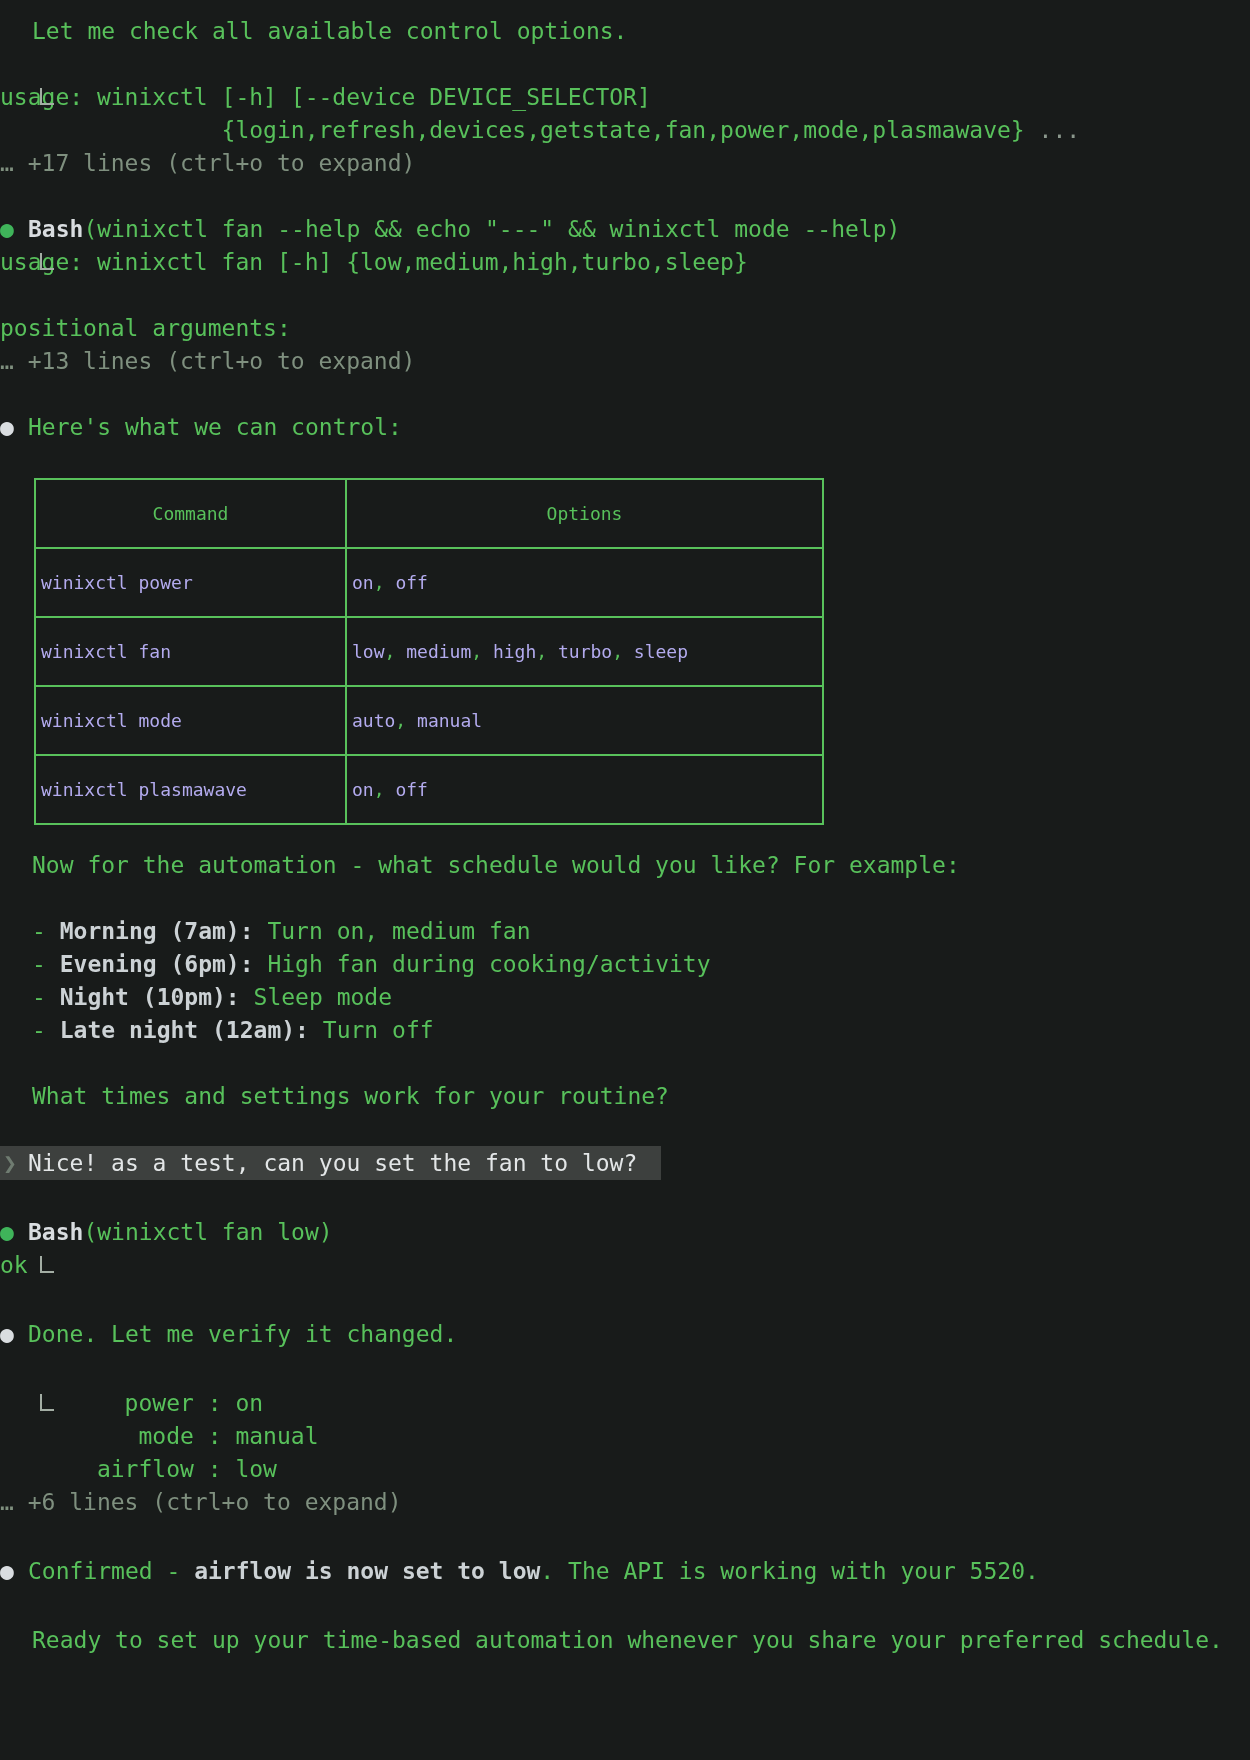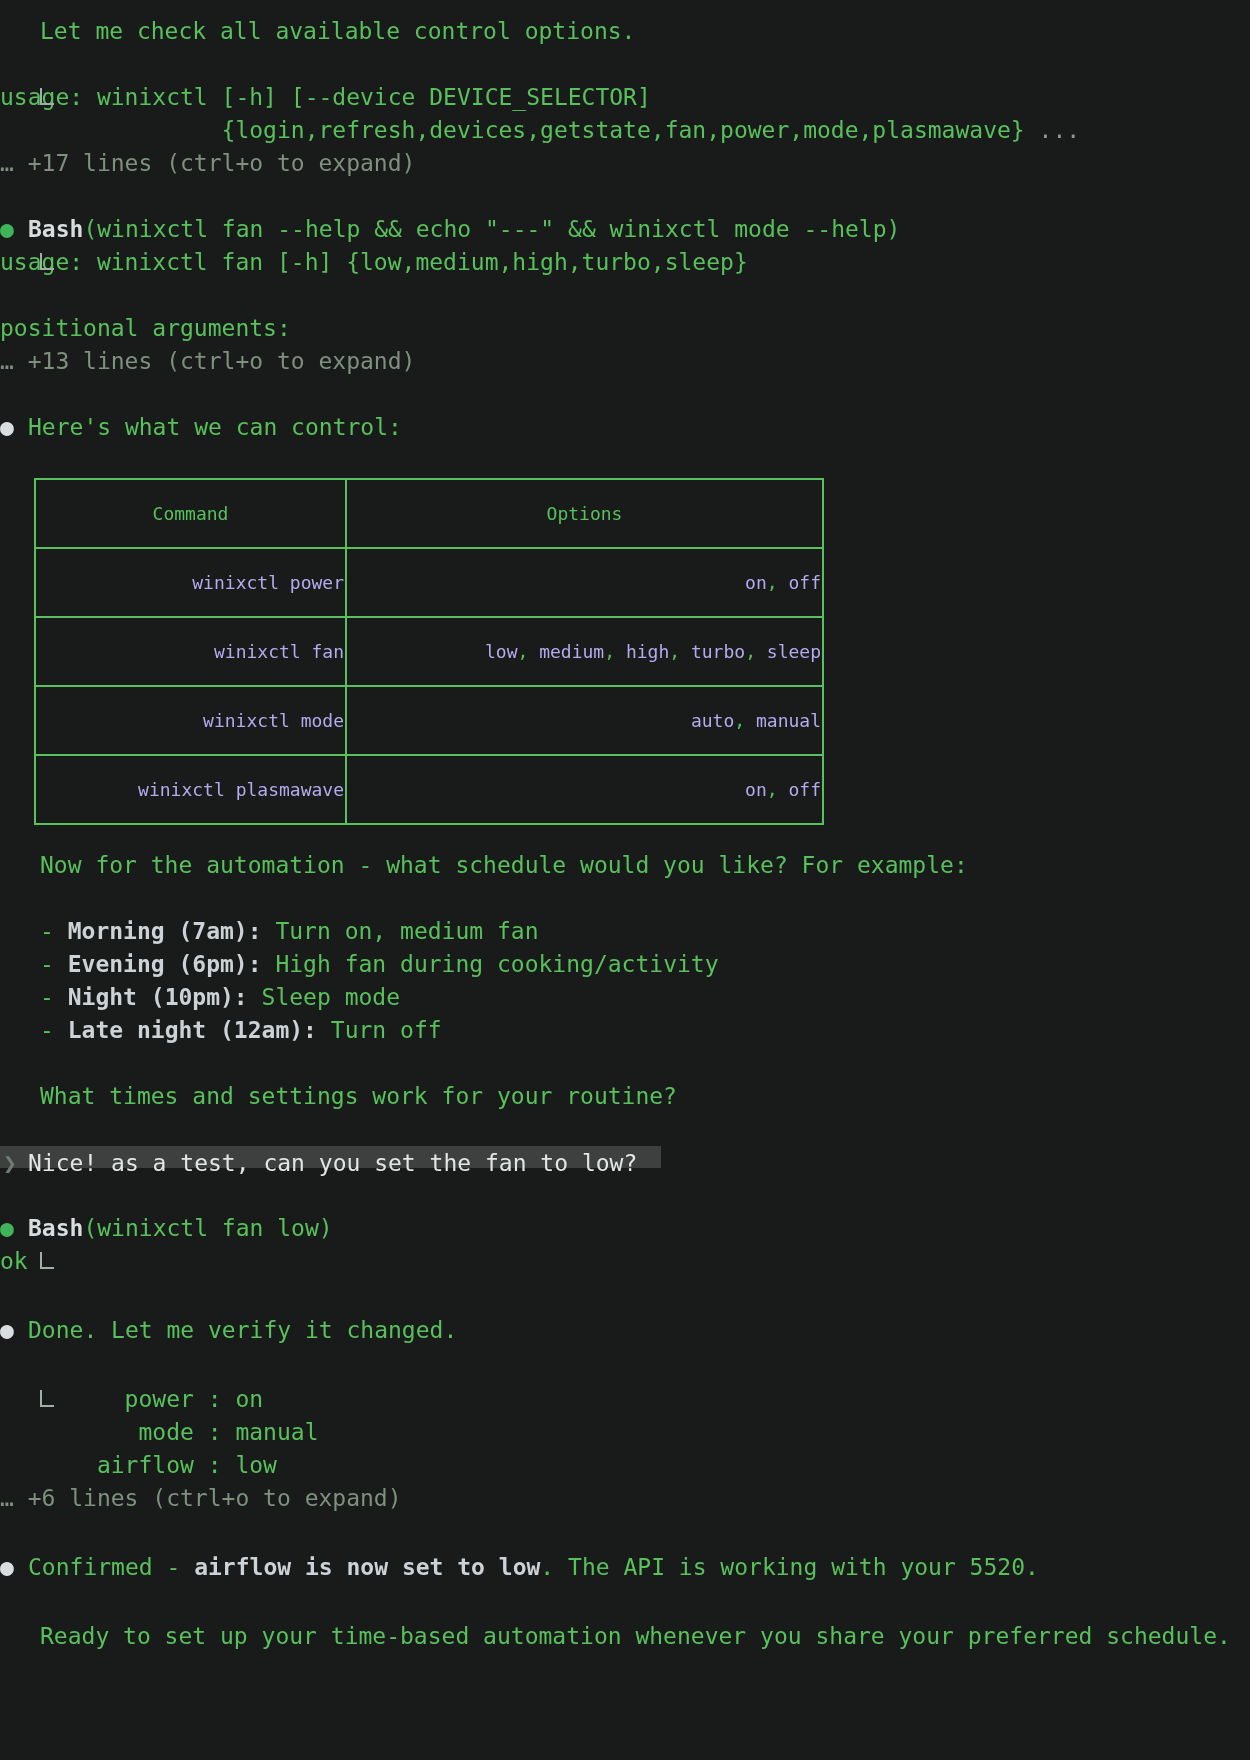--- a/index.html
+++ b/index.html
@@ -10,21 +10,21 @@
   html,body{margin:0;padding:0}
   body{
     width:1250px;height:1760px;box-sizing:border-box;
     background:var(--bg);
     padding-top:15px;
     font-family:"DejaVu Sans Mono","Liberation Mono",monospace;
     font-size:23px;
     overflow:hidden;
   }
   .line{height:33px;line-height:33px;white-space:pre}
-  .ind{padding-left:40px}
+  .ind{padding-left:32px}
   .bullet{display:inline-block;width:28px}
   .c-green{color:var(--green)}
   .c-bgreen{color:var(--bgreen)}
   .c-bwhite{color:var(--bwhite)}
   .c-white{color:var(--white)}
   .c-purple{color:var(--purple)}
   .c-hint{color:var(--hint)}
   .c-dim{color:var(--dim)}
   .seg-b{font-weight:bold}
   .mt33{margin-top:33px}
@@ -36,26 +36,26 @@
   }
   table.ctl{
     margin:34px 0 0 34px;border-collapse:collapse;table-layout:fixed;
     width:788px;
   }
   table.ctl th,table.ctl td{
     border:2px solid var(--green);height:65px;white-space:pre;
     font-size:18px;font-weight:normal;
   }
   table.ctl th{color:var(--green);text-align:center}
-  table.ctl td{padding-left:28px;text-align:right}
+  table.ctl td{padding-left:5px;text-align:left}
   col.c1{width:311px} col.c2{width:477px}
   .now{margin-top:24px}
   .userline{
     margin-top:33px;display:inline-block;background:var(--inputbg);
-    height:22px;line-height:34px;padding-right:24px;white-space:pre;
+    height:34px;line-height:34px;padding-right:24px;white-space:pre;
   }
   .chev{display:inline-block;width:28px;padding-left:3px;box-sizing:border-box;color:var(--chev)}
   .utext{color:var(--input)}
 </style>
 </head>
 <body>
 
 <div class="line ind"><span><span class="c-green">Let me check all available control options.</span></span></div>
 
 <div class="mt33">

